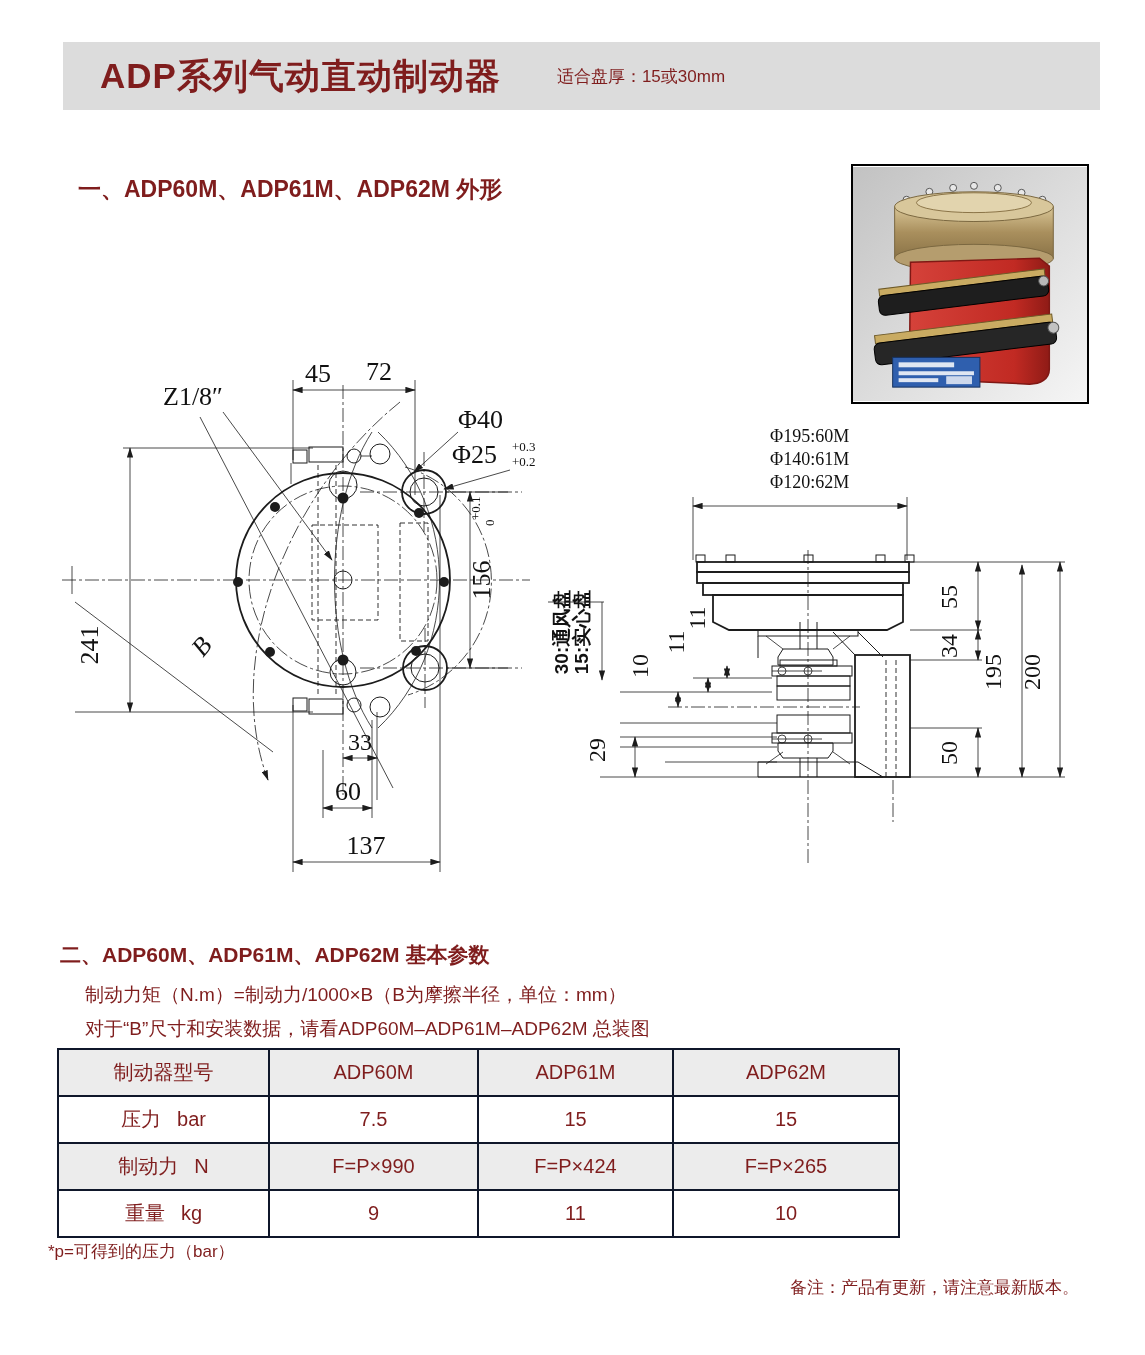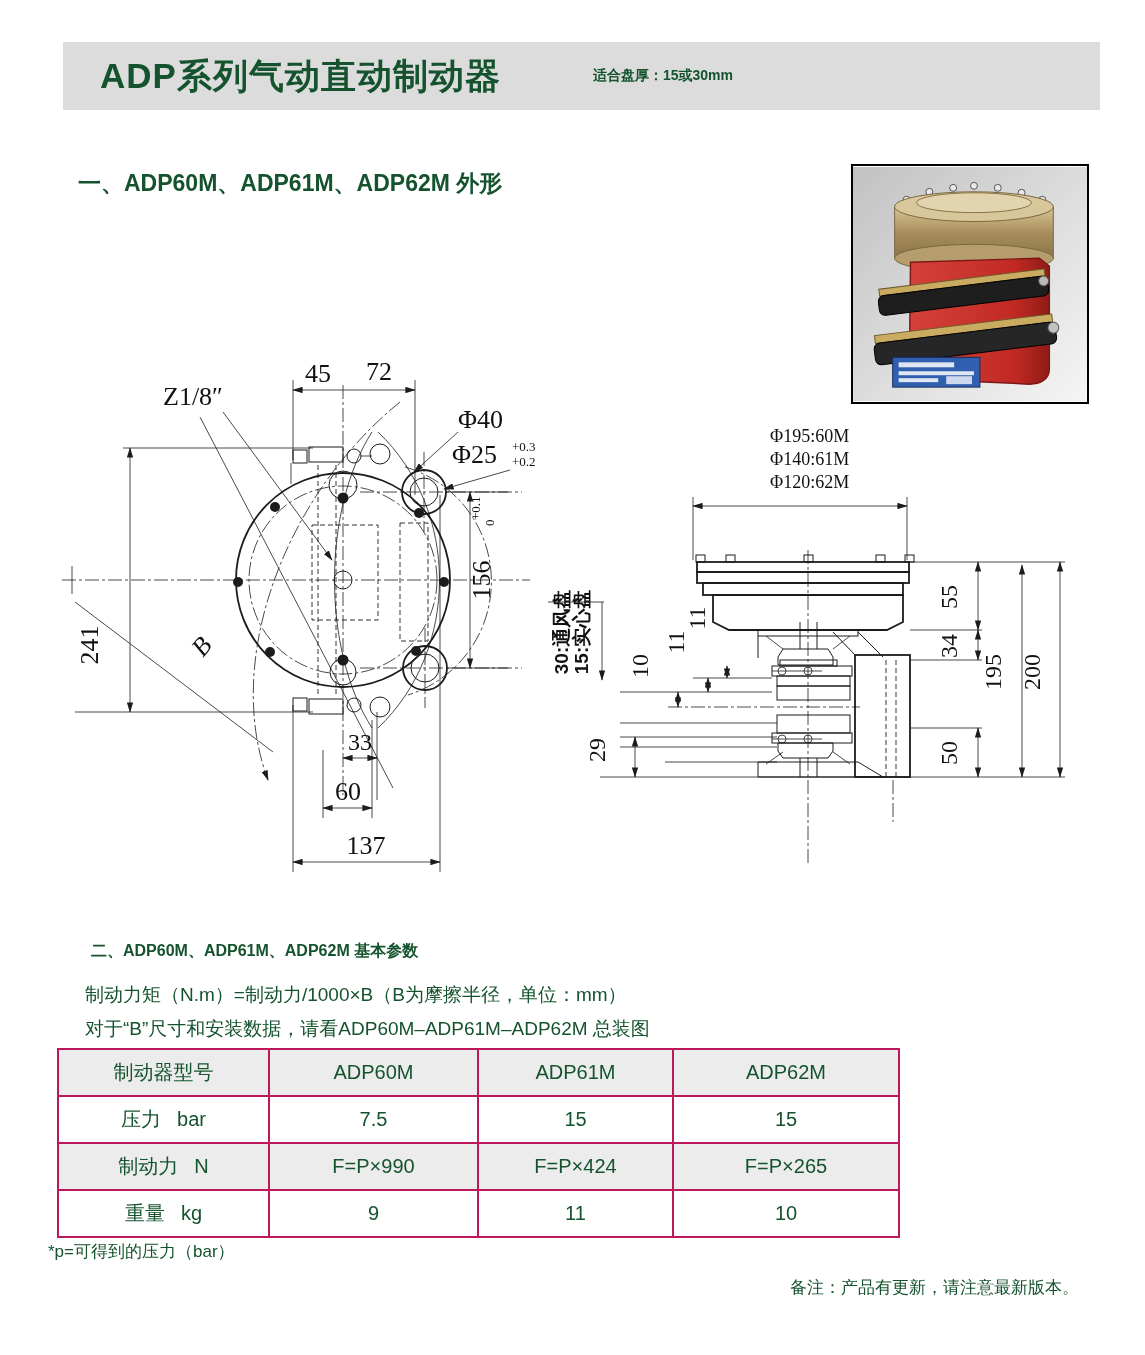--- a/index.html
+++ b/index.html
@@ -1,27 +1,27 @@
 <!DOCTYPE html>
 <html><head>
 <meta charset="utf-8">
 <style>
   html,body{margin:0;padding:0;background:#fff;}
   .page{position:relative;width:1145px;height:1355px;background:#ffffff;
-        font-family:"Liberation Sans",sans-serif;color:#14532d;overflow:hidden;}
+        font-family:"Liberation Sans",sans-serif;color:#7f1d1d;overflow:hidden;}
 
   
   .header-bar{position:absolute;left:63px;top:42px;width:1037px;height:68px;
               background:#dcdcdc;display:flex;align-items:center;}
   .header-title{margin-left:37px;font-size:35px;font-weight:bold;letter-spacing:1px;}
-  .header-sub{margin-left:92px;font-size:14px;font-weight:bold;}
-
-  
-  .s1-title{position:absolute;left:78px;top:168px;font-size:23px;font-weight:bold;}
-  .s2-title{position:absolute;left:60px;top:941px;font-size:16px;font-weight:bold;margin-left:31px;}
+  .header-sub{margin-left:56px;font-size:17px;font-weight:normal;}
+
+  
+  .s1-title{position:absolute;left:78px;top:174px;font-size:23px;font-weight:bold;}
+  .s2-title{position:absolute;left:60px;top:941px;font-size:21px;font-weight:bold;}
   .formula{position:absolute;left:85px;top:982px;font-size:19px;}
   .note-b{position:absolute;left:85px;top:1016px;font-size:19px;}
   .footnote{position:absolute;left:48px;top:1240px;font-size:17px;}
   .remark{position:absolute;left:790px;top:1276px;width:320px;text-align:left;font-size:17px;}
 
   
   .photo{position:absolute;left:851px;top:164px;width:238px;height:240px;
          border:2px solid #000;box-sizing:border-box;}
   .photo svg{display:block;width:100%;height:100%;}
 
@@ -36,21 +36,21 @@
   .dot{fill:#1c1c1c;stroke:none;}
   text.d{font-family:"Liberation Serif","DejaVu Serif",serif;font-size:26px;fill:#111;}
   text.dm{font-size:24px;}
   text.ds{font-size:13px;}
   text.dphi{font-size:18px;}
   text.cn{font-family:"Liberation Sans",sans-serif;font-size:19px;font-weight:bold;fill:#111;}
 
   
   table.params{position:absolute;left:57px;top:1048px;width:841px;
                border-collapse:collapse;table-layout:fixed;}
-  table.params th,table.params td{border:2px solid #be185d;height:45px;
+  table.params th,table.params td{border:2px solid #0f172a;height:45px;
                font-size:20px;font-weight:normal;text-align:center;padding:0;}
   table.params thead th{background:#ececec;}
   table.params tr.shade td{background:#ececec;}
   td.lbl .unit{margin-left:16px;}
 </style>
 </head>
 <body>
 
 <div class="page">
 

